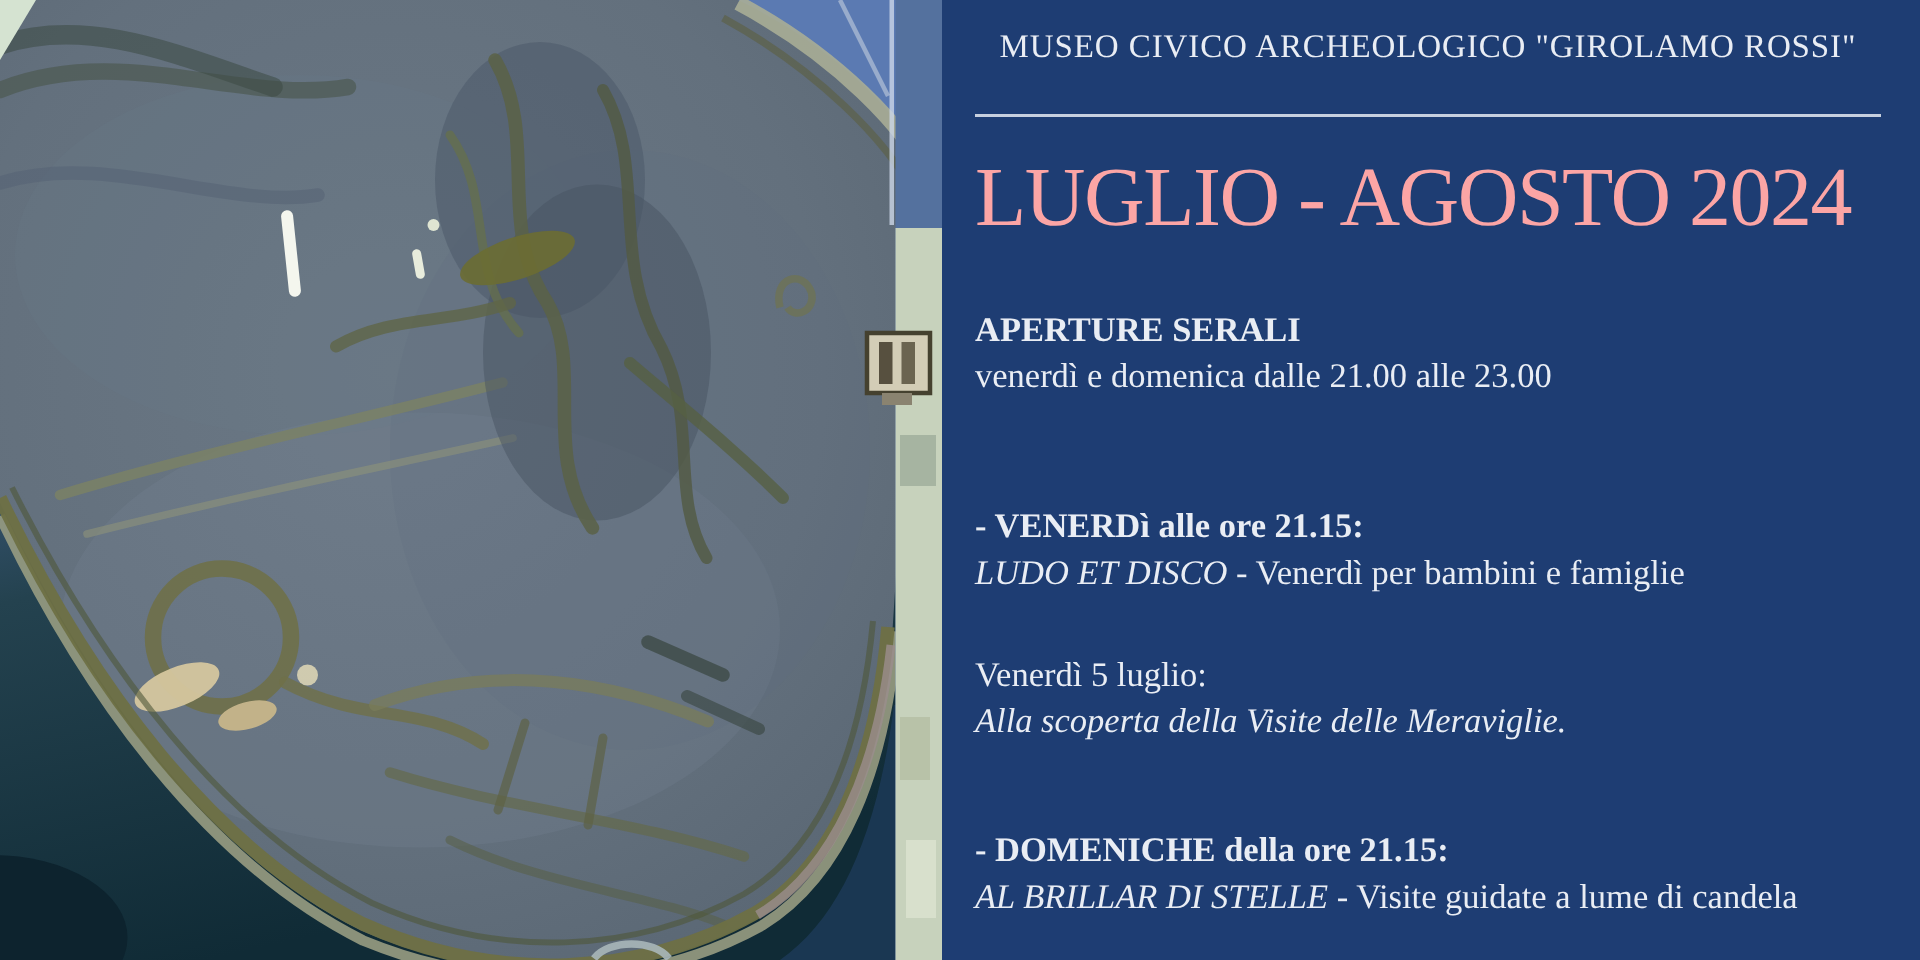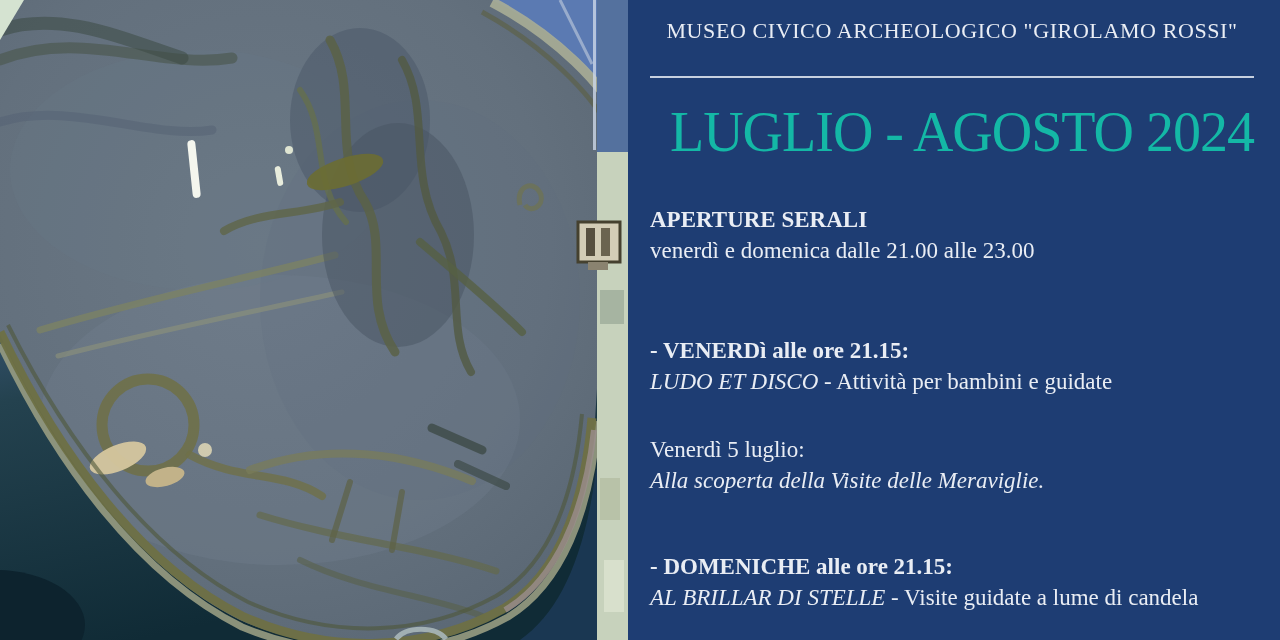--- a/index.html
+++ b/index.html
@@ -30,23 +30,23 @@
     border:none;
     border-top:2px solid #c7d0df;
     width:100%;
     margin:32px auto 0;
   }
   .period-title {
     margin-top:22px;
     font-size:56px;
     font-weight:normal;
     letter-spacing:-1px;
-    text-align:right;
+    text-align:left;
     white-space:nowrap;
-    color:#14b8a6;
+    color:#fca5a5;
   }
   .block { font-size:23px; line-height:31px; color:#e9edf4; }
   .block .b { font-weight:bold; }
   .it { font-style:italic; }
   .blk-opening   { margin-top:40px; }
   .blk-friday    { margin-top:69px; }
   .blk-july5     { margin-top:37px; }
   .blk-sunday    { margin-top:55px; }
 </style>
 </head>
@@ -164,30 +164,30 @@
     <div class="period-title">LUGLIO - AGOSTO 2024</div>
 
     <div class="block blk-opening">
       <div class="b">APERTURE SERALI</div>
       <div>venerdì e domenica dalle 21.00 alle 23.00</div>
     </div>
 
     <div class="block blk-friday">
       <div class="b">- VENERDì alle ore 21.15:</div>
       <div>
-        <span class="it">LUDO ET DISCO</span><span> - Attività per bambini e guidate</span>
+        <span class="it">LUDO ET DISCO</span><span> - Venerdì per bambini e famiglie</span>
       </div>
     </div>
 
     <div class="block blk-july5">
       <div>Venerdì 5 luglio:</div>
       <div class="it">Alla scoperta della Visite delle Meraviglie.</div>
     </div>
 
     <div class="block blk-sunday">
-      <div class="b">- DOMENICHE alle ore 21.15:</div>
+      <div class="b">- DOMENICHE della ore 21.15:</div>
       <div>
         <span class="it">AL BRILLAR DI STELLE</span><span> - Visite guidate a lume di candela</span>
       </div>
     </div>
 
   </div>
 </div>
 
 </body></html>

